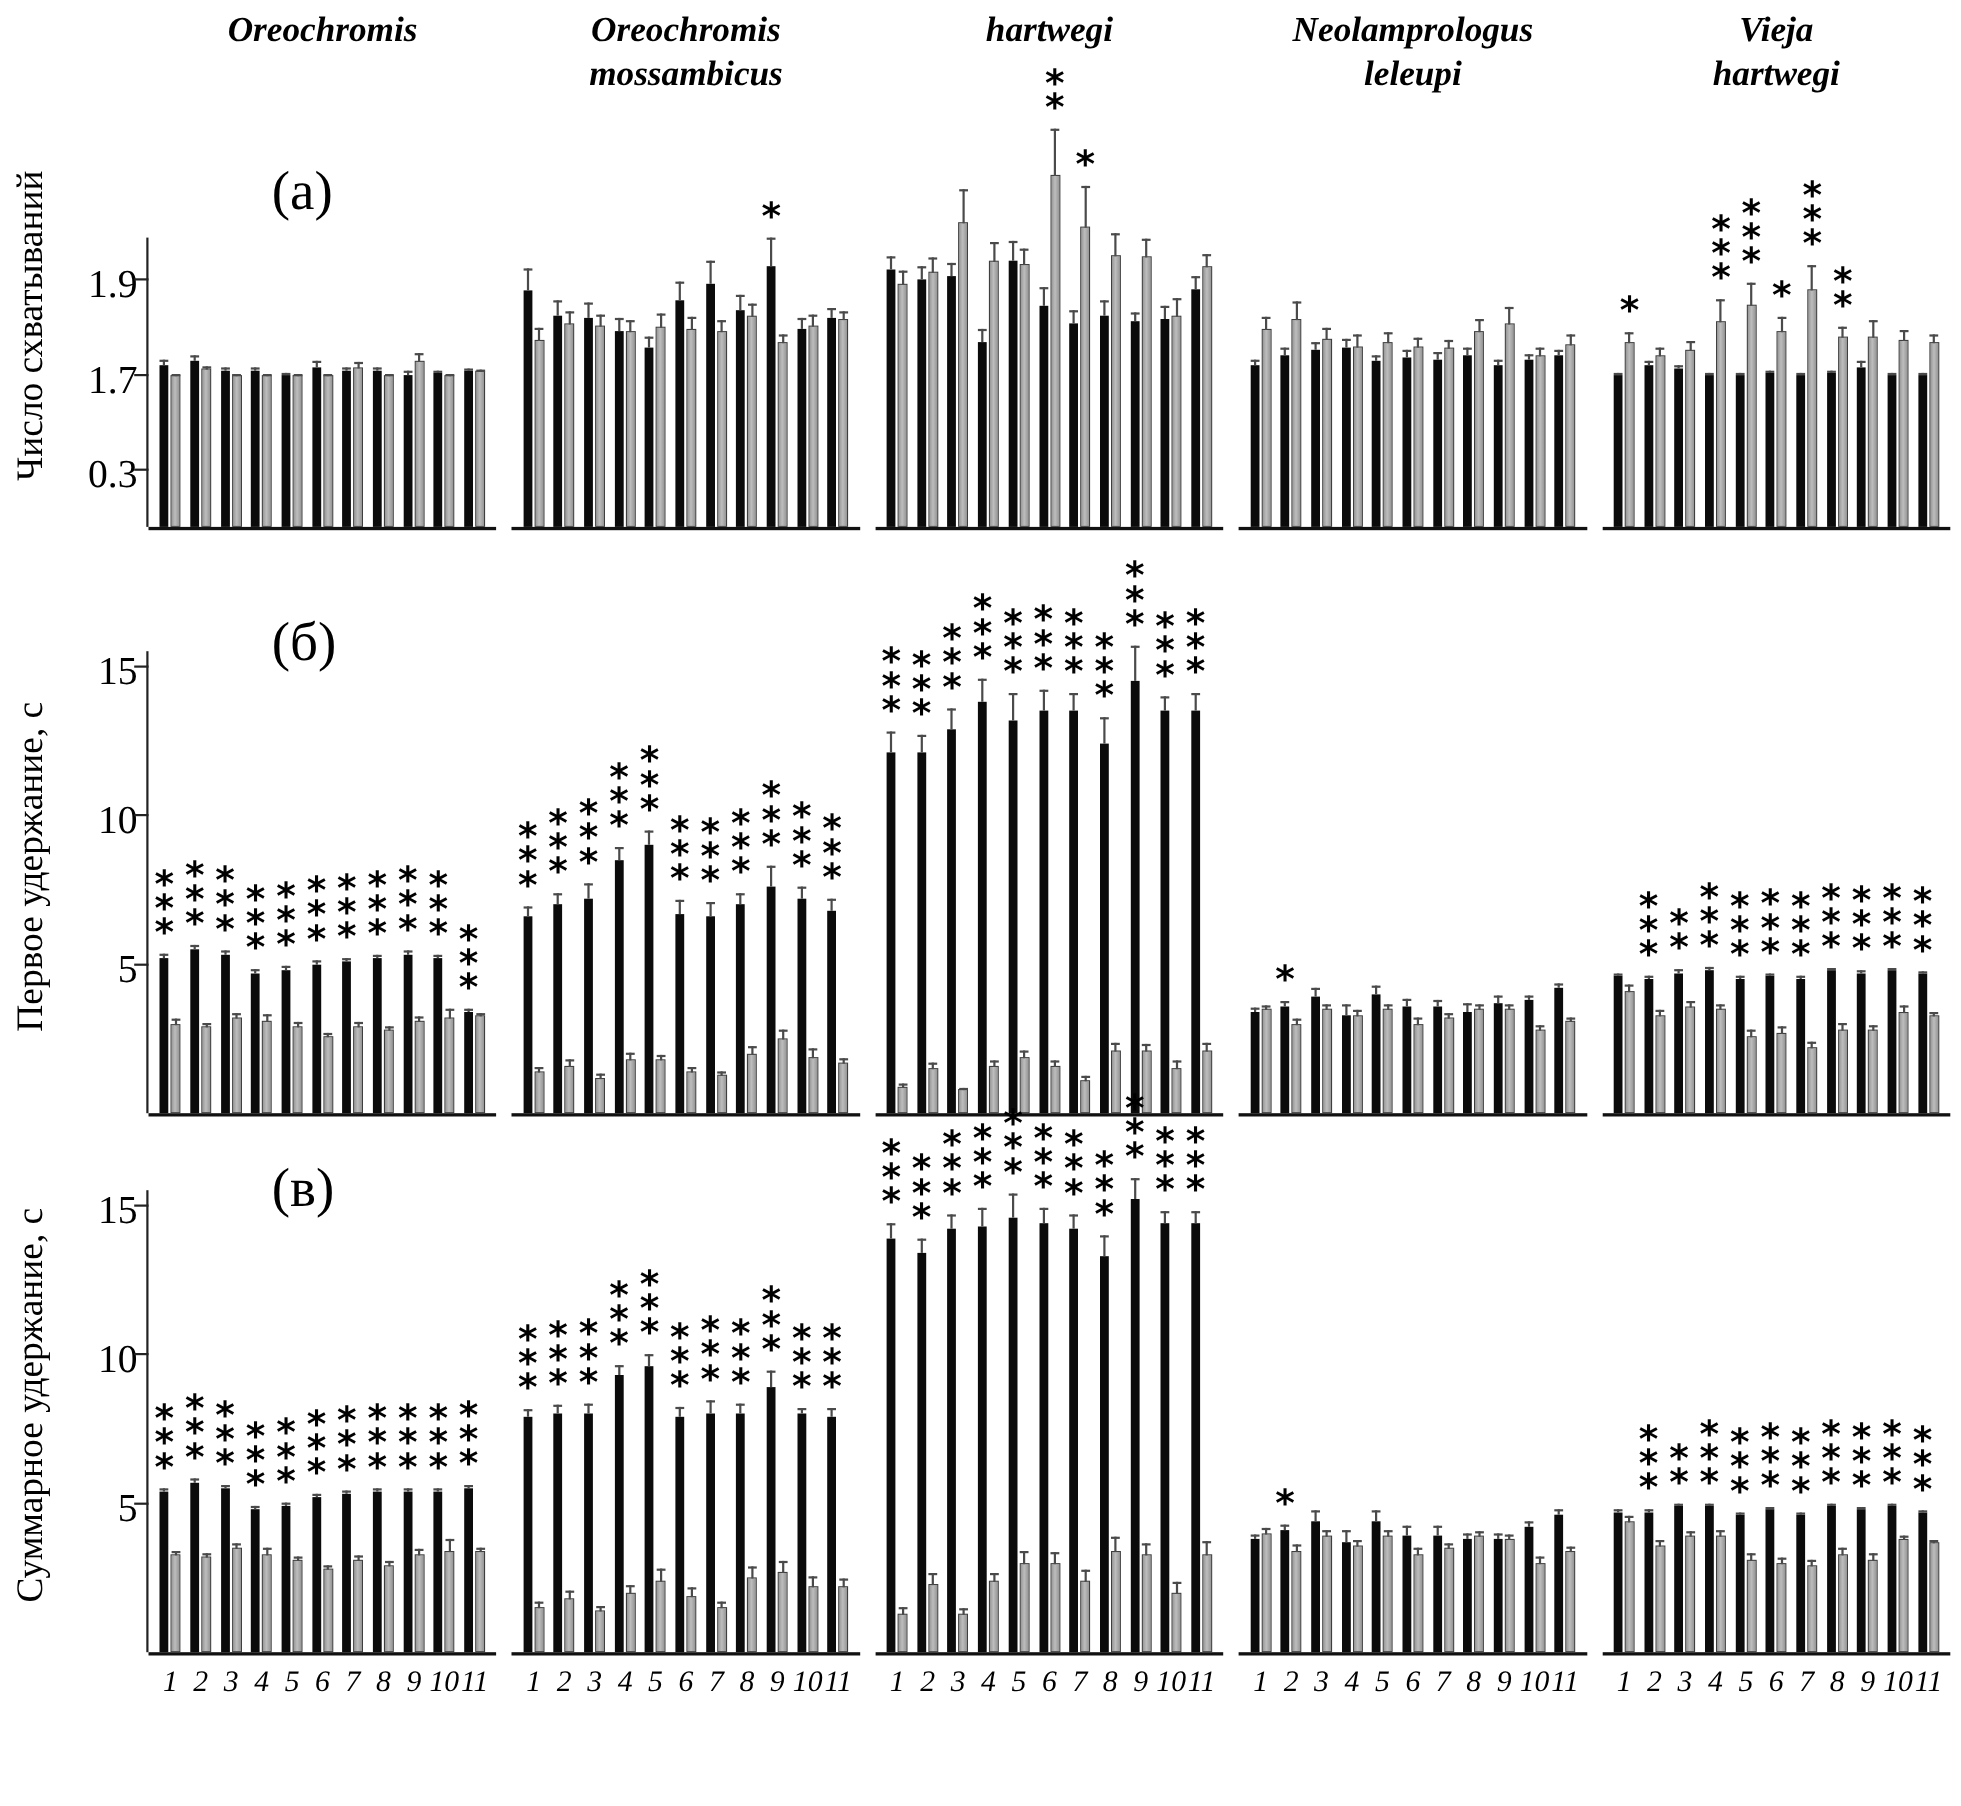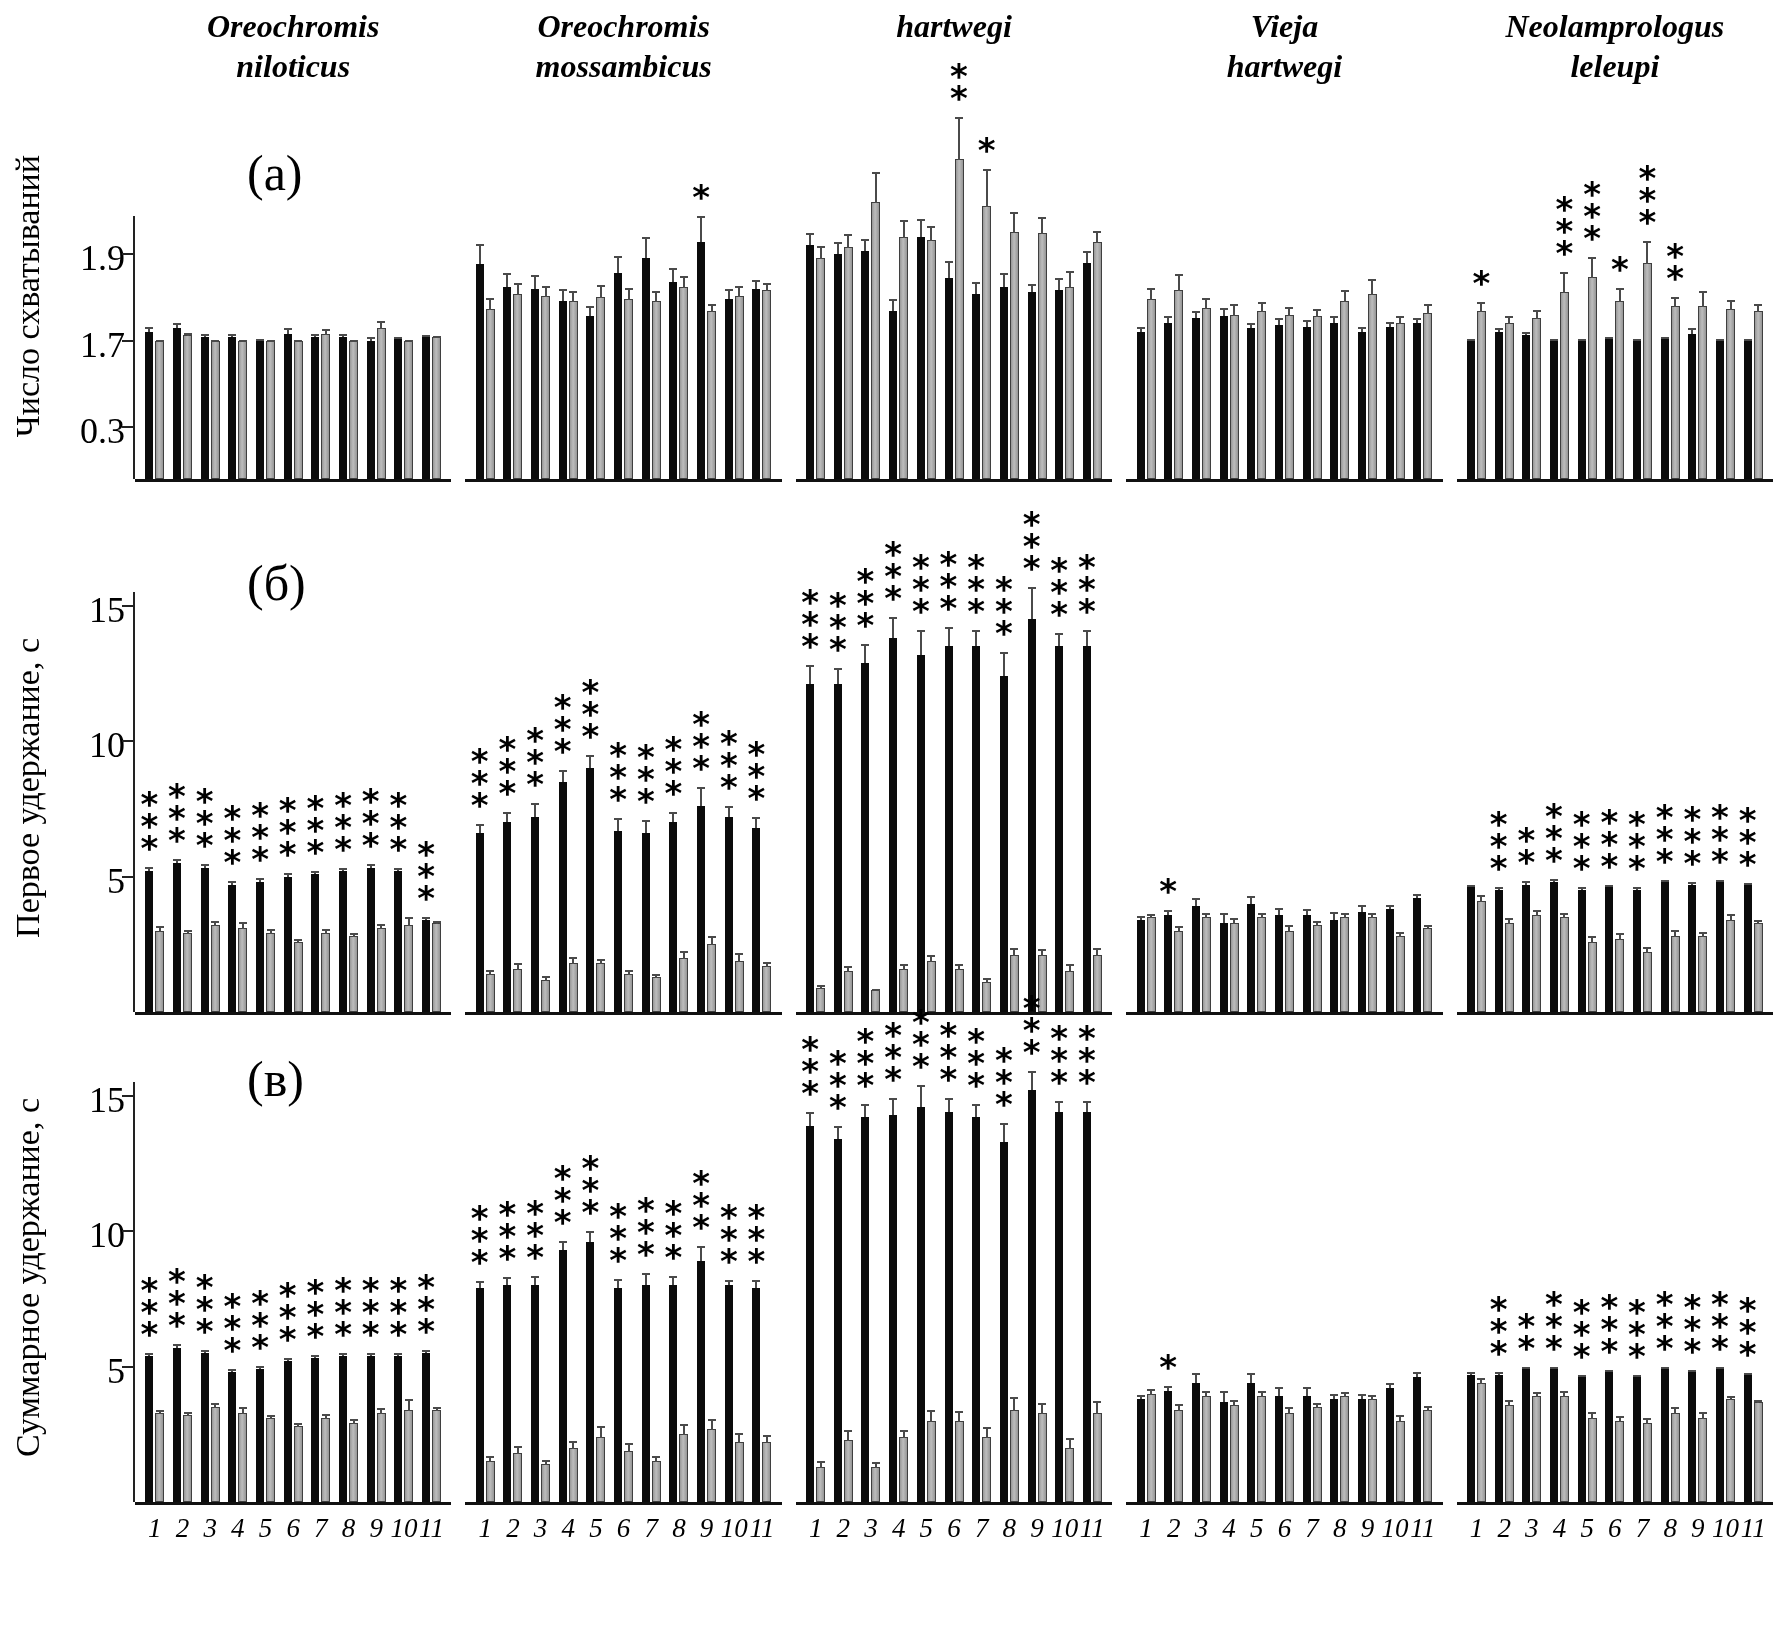--- a/index.html
+++ b/index.html
@@ -54,36 +54,35 @@
 <body>
 
 <div class="fig">
 
   <div class="header-row">
     <div class="spacer-l"></div>
       <div class="spacer-t"></div>
     <div class="hcells">
       <div class="hcell">
         <div>Oreochromis</div>
-        <div>niloticus</div>
       </div>
       <div class="hcell">
         <div>Oreochromis</div>
         <div>mossambicus</div>
       </div>
       <div class="hcell">
         <div>hartwegi</div>
       </div>
       <div class="hcell">
+        <div>Neolamprologus</div>
+        <div>leleupi</div>
+      </div>
+      <div class="hcell">
         <div>Vieja</div>
         <div>hartwegi</div>
-      </div>
-      <div class="hcell">
-        <div>Neolamprologus</div>
-        <div>leleupi</div>
       </div>
     </div>
   </div>
 
   <div class="row row-a">
     <div class="ytitle">
       <span>Число схватываний</span>
     </div>
     <div class="tickcol">
         <div class="ticklabel" style="bottom: 29.907px;">0.3</div>

